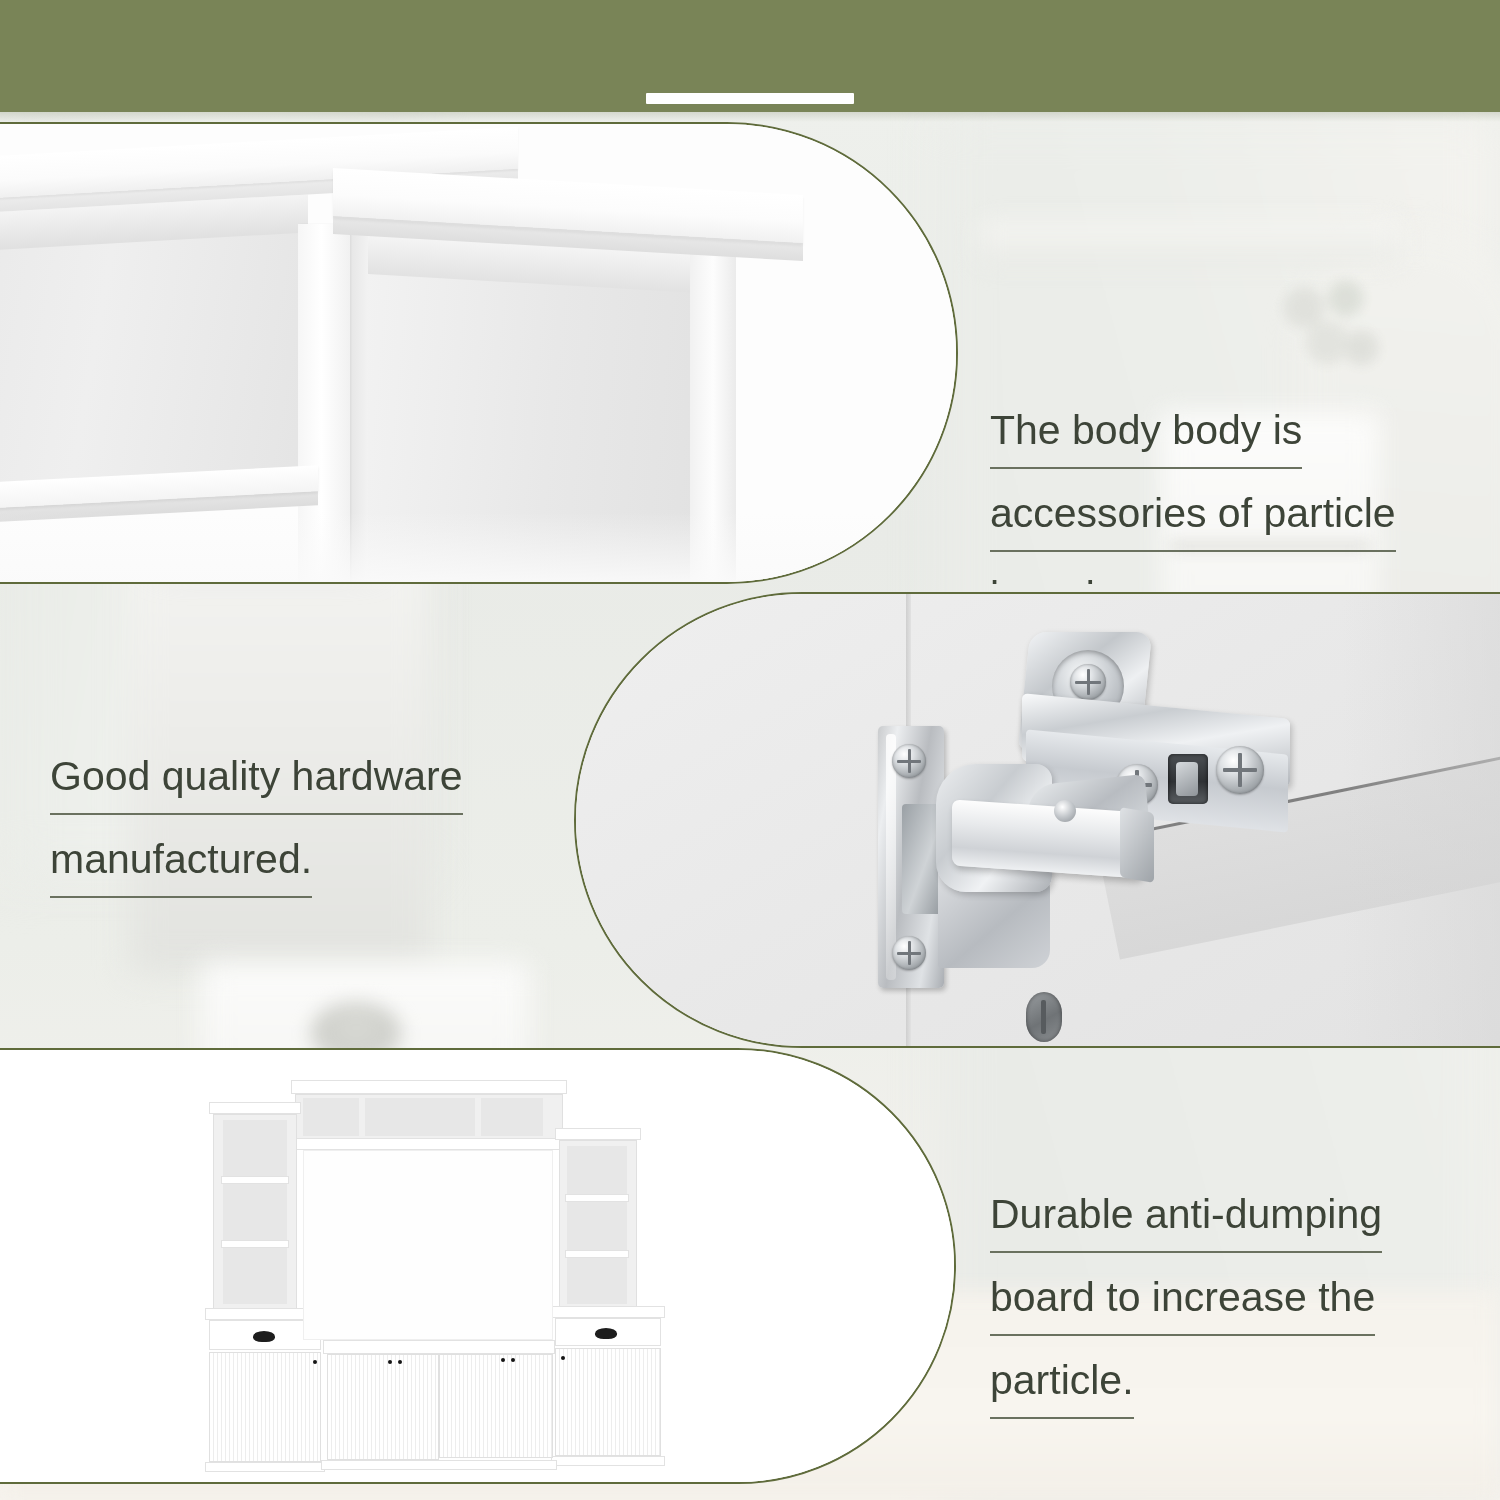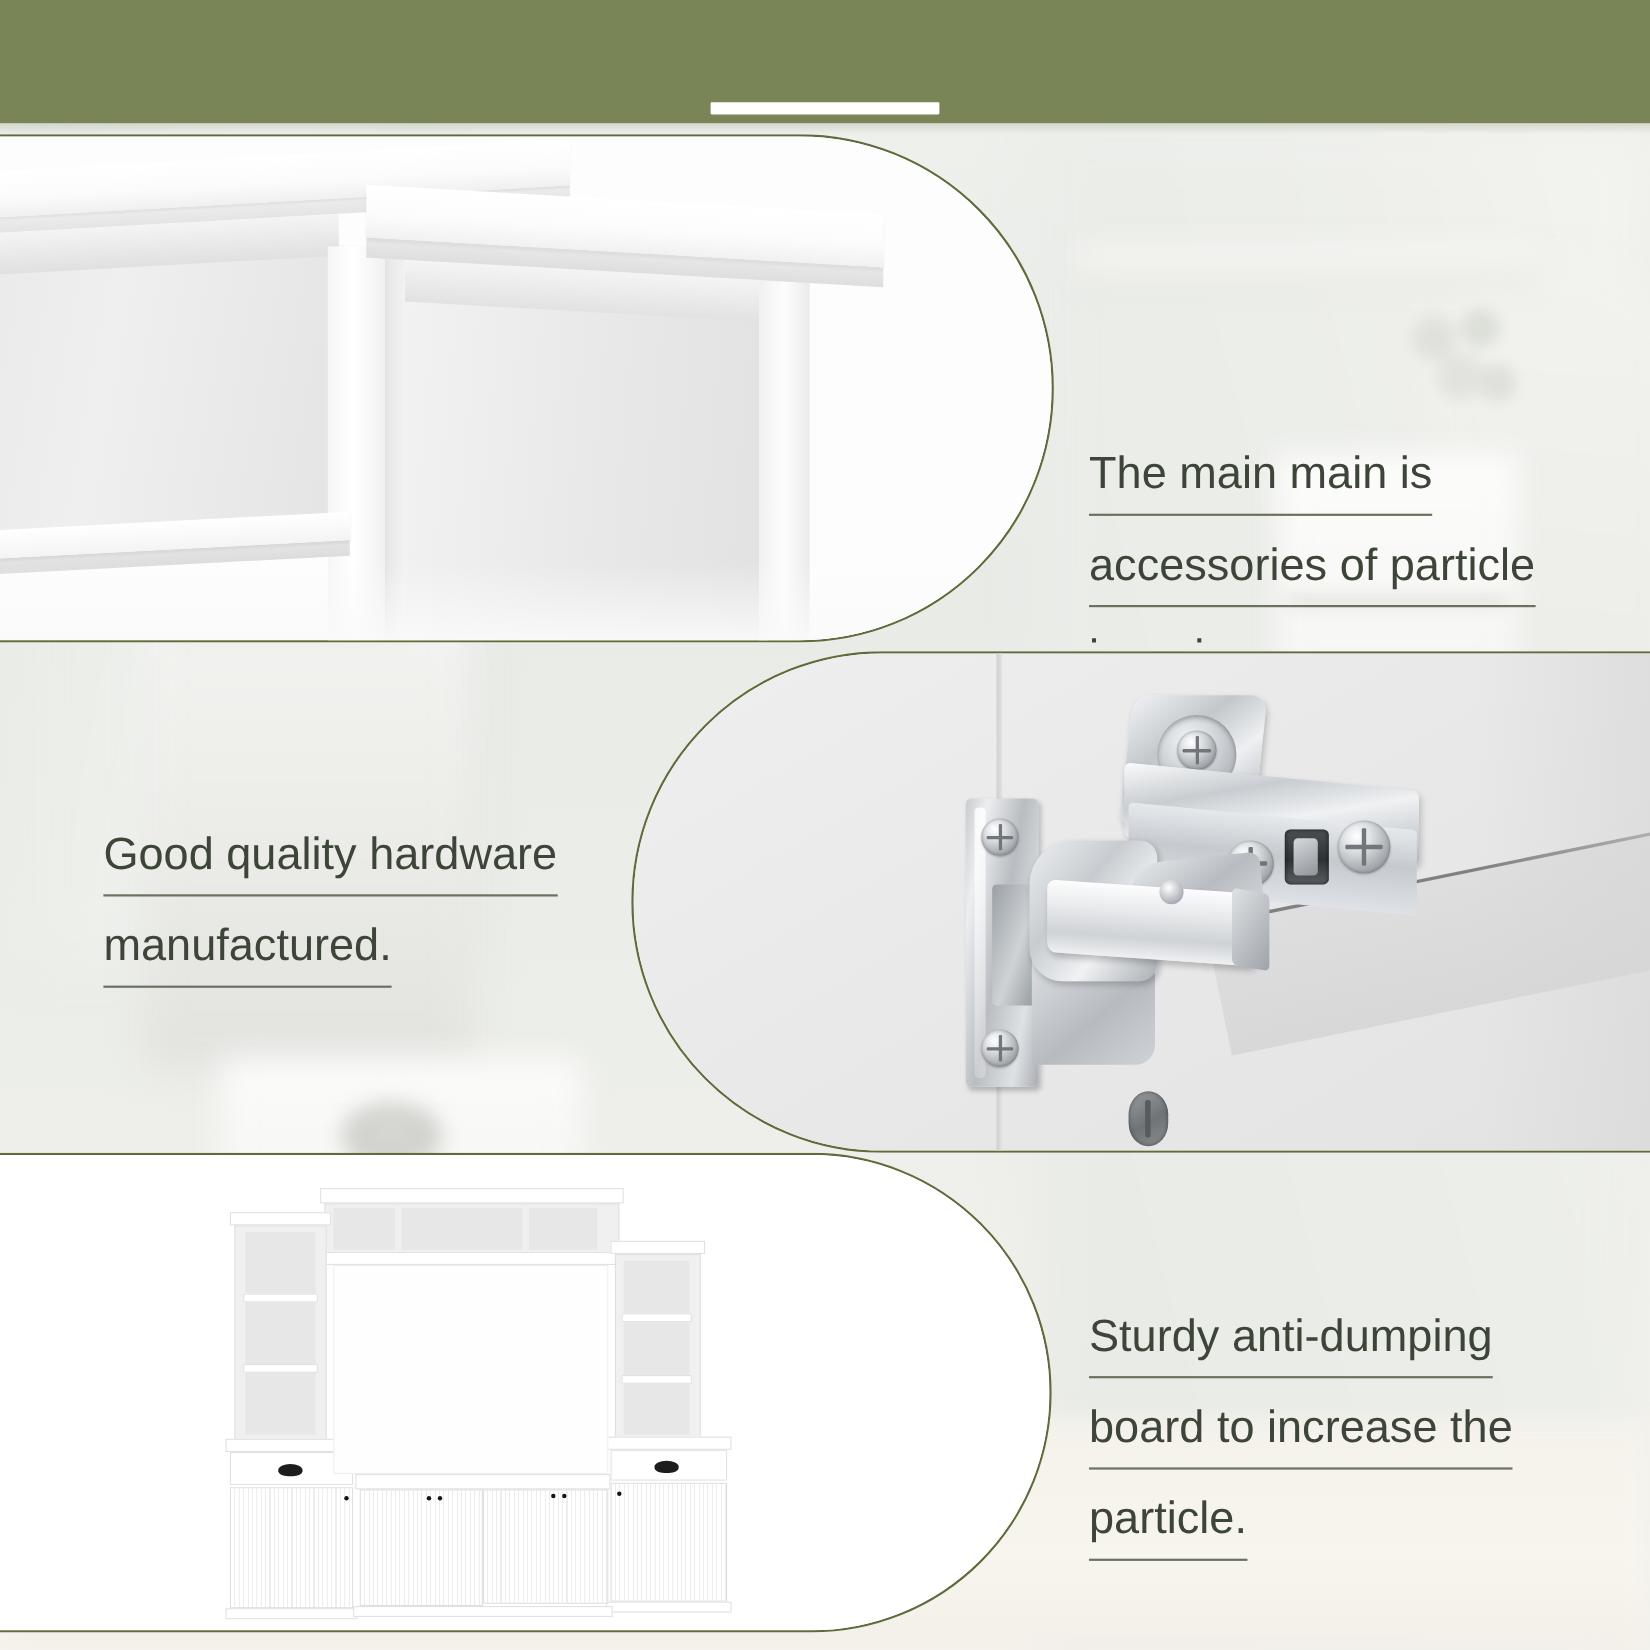--- a/index.html
+++ b/index.html
@@ -342,21 +342,21 @@
     border-radius:50%/42%;
     box-shadow:inset 0 0 4px rgba(0,0,0,.45);
   }
   .hg-dowel-slot {
     position:absolute; left:165px; top:386px; width:5px; height:34px;
     background:#575b5e; border-radius:2px;
   }
 
   
   .p2-text {
-    position:absolute; left:50px; top:740px; width:520px; z-index:30;margin-left:44px;
+    position:absolute; left:50px; top:740px; width:520px; z-index:30;
   }
 
   
   #panel3 { left:0; top:1048px; width:1500px; height:436px; }
   #panel3 .panel-photo { width:960px; }
   .p3-photo-bg { position:absolute; inset:0; background:#ffffff; }
 
   .unit { position:absolute; left:185px; top:18px; width:500px; height:400px; }
   .u-face { position:absolute; background:#ffffff; border:1px solid #e2e2e2; }
   .u-shade { position:absolute; background:#f0f0f0; border:1px solid #e0e0e0; }
@@ -433,21 +433,21 @@
       <div class="cab1-bay-shelf2"></div>
       <div class="cab1-bay-shelf"></div>
       <div class="cab1-top-edge"></div>
       <div class="cab1-top"></div>
       <div class="cab1-top2-edge"></div>
       <div class="cab1-top2"></div>
       <div class="cab1-shade"></div>
     </div>
 
     <div class="p1-text">
-      <span class="cap-line">The main main is</span>
+      <span class="cap-line">The body body is</span>
       <span class="cap-line">accessories of particle</span>
       <span class="cap-line">board.</span>
     </div>
   </div>
 
   <div class="panel" id="panel2">
 
     <div class="panel-photo round-left">
       <div class="p2-photo-bg"></div>
       <div class="p2-diag-shade"></div>
@@ -542,19 +542,19 @@
         <div class="u-dot" style="left:215px;top:292px;"></div>
         <div class="u-dot" style="left:318px;top:290px;"></div>
         <div class="u-dot" style="left:328px;top:290px;"></div>
         <div class="u-face" style="left:138px;top:392px;width:236px;height:10px;"></div>
 
         <div class="u-deep" style="left:120px;top:82px;width:250px;height:190px;background:#fefefe;border:1px solid #efefef;"></div>
       </div>
     </div>
 
     <div class="p3-text" style="position:absolute;left:990px;top:130px;width:470px;">
-      <span class="cap-line">Sturdy anti-dumping</span>
+      <span class="cap-line">Durable anti-dumping</span>
       <span class="cap-line">board to increase the</span>
       <span class="cap-line">particle.</span>
     </div>
   </div>
 
 </div>
 
 </body></html>

